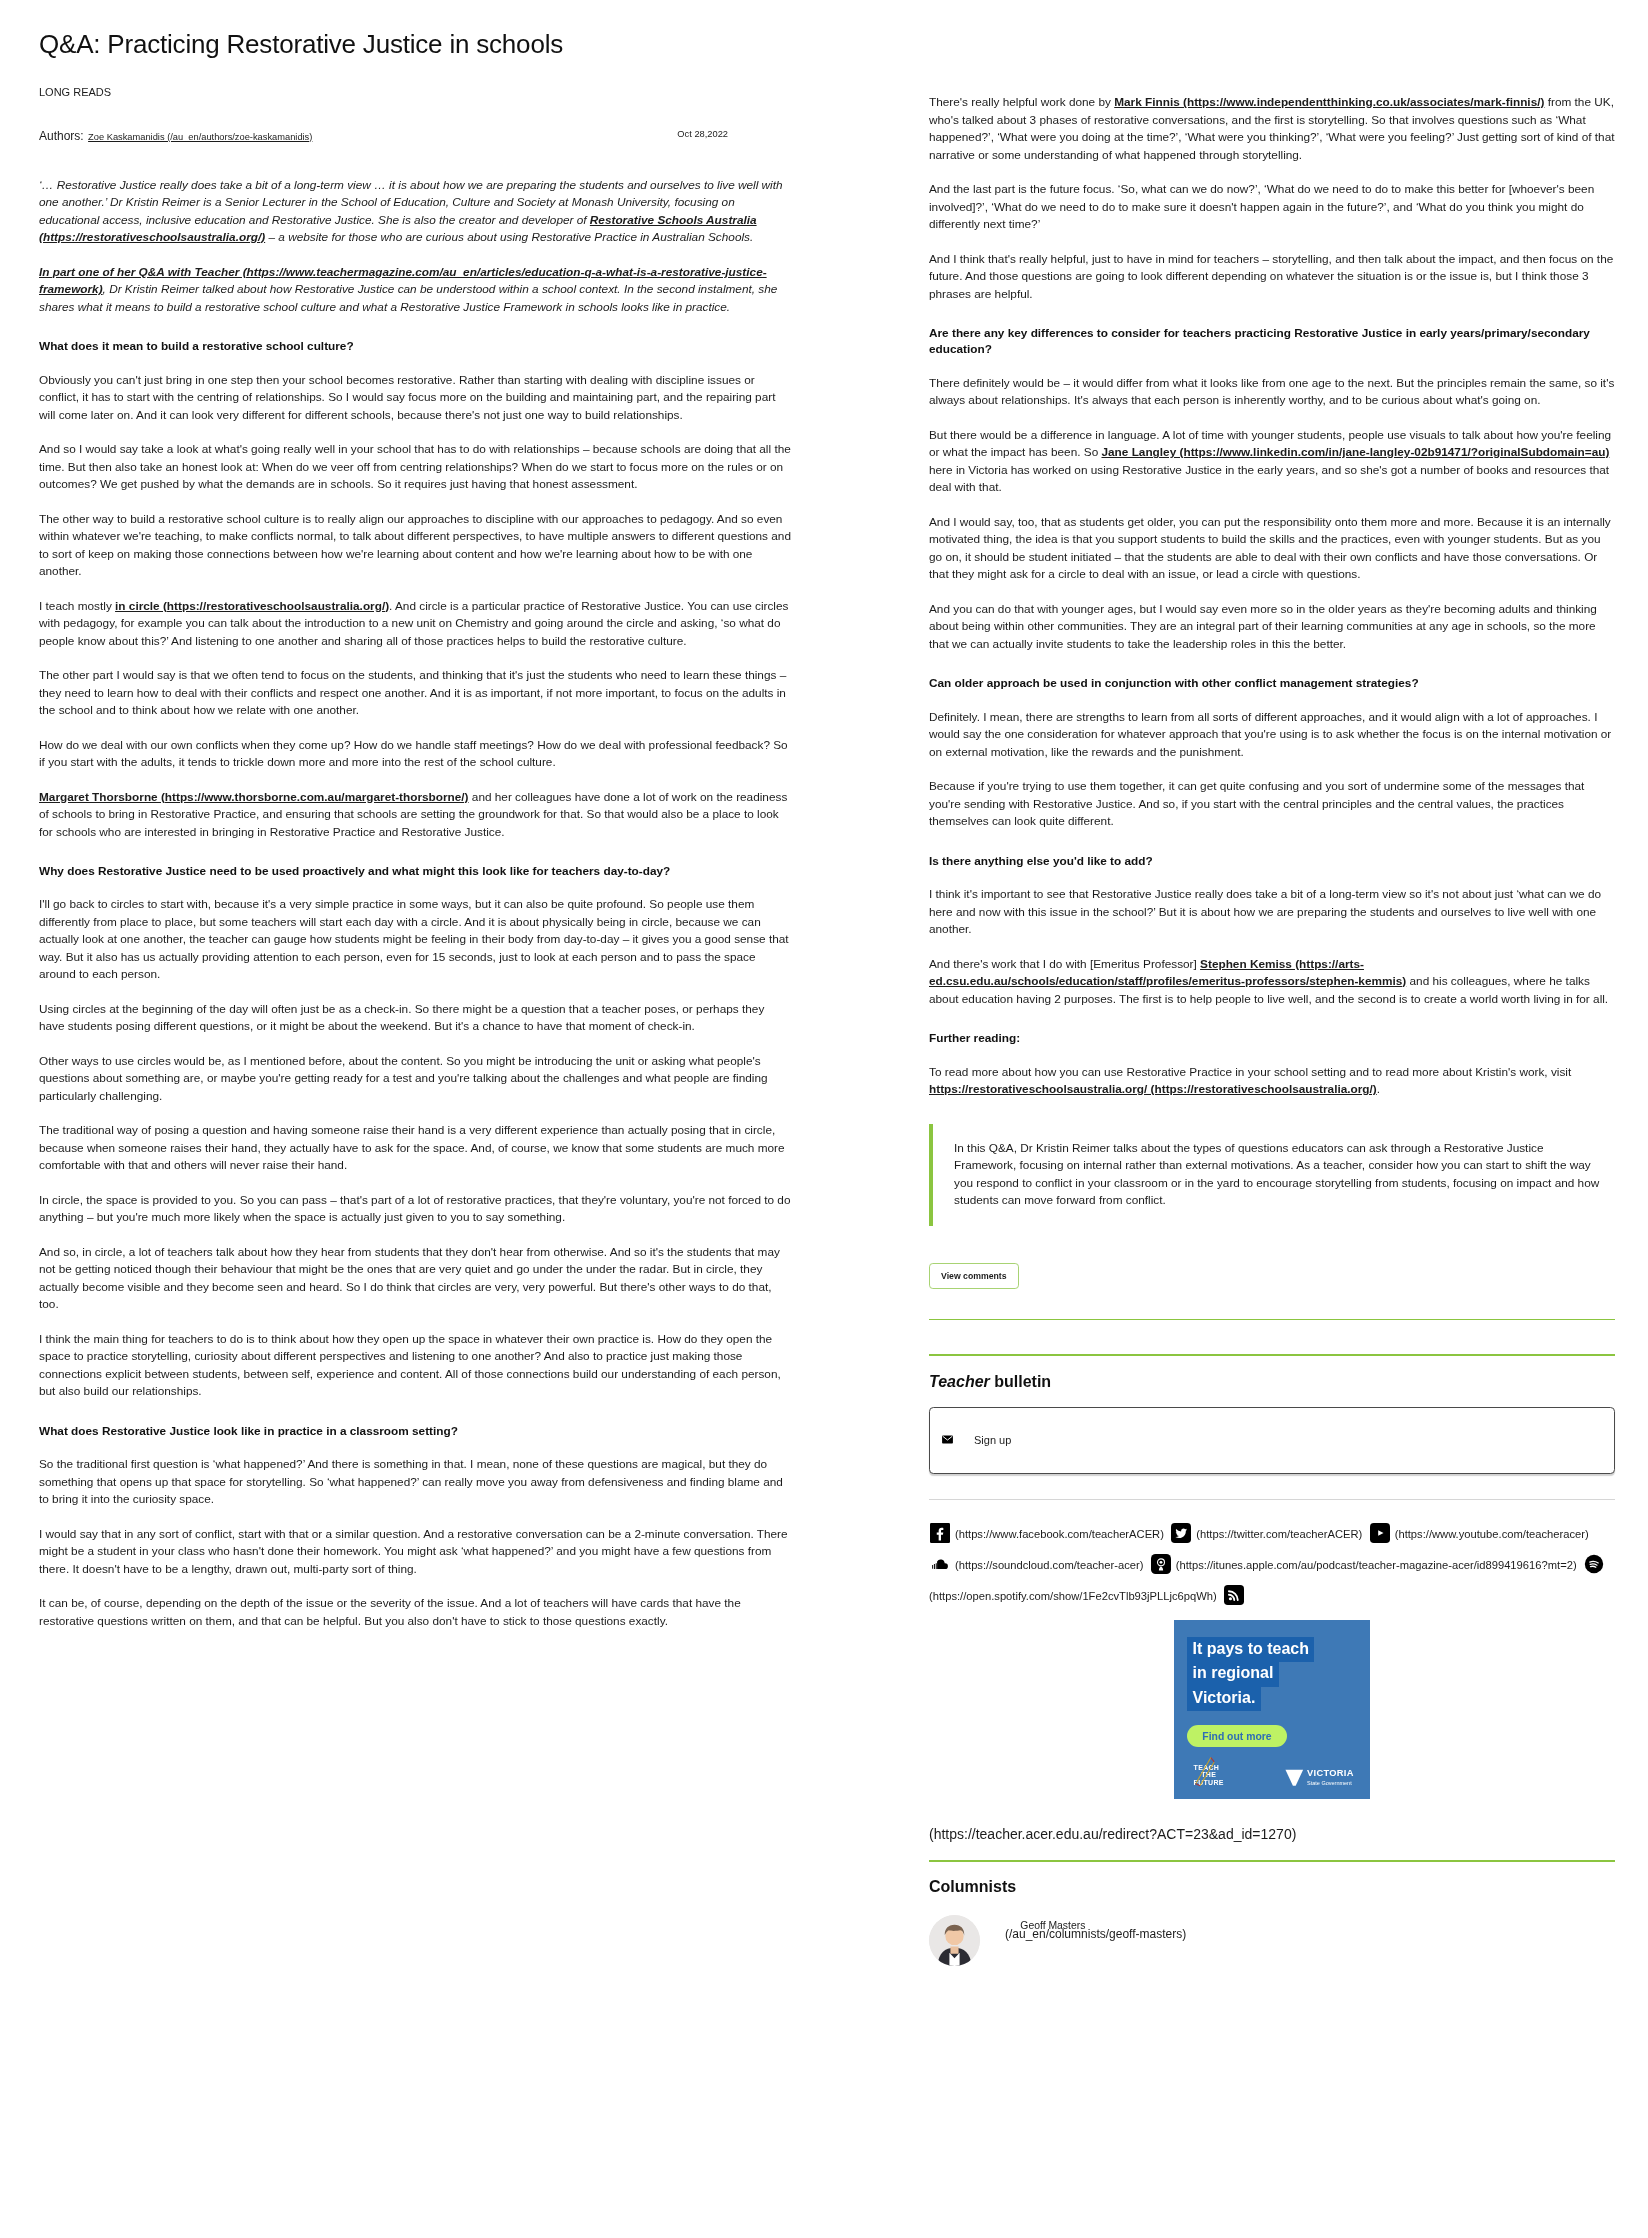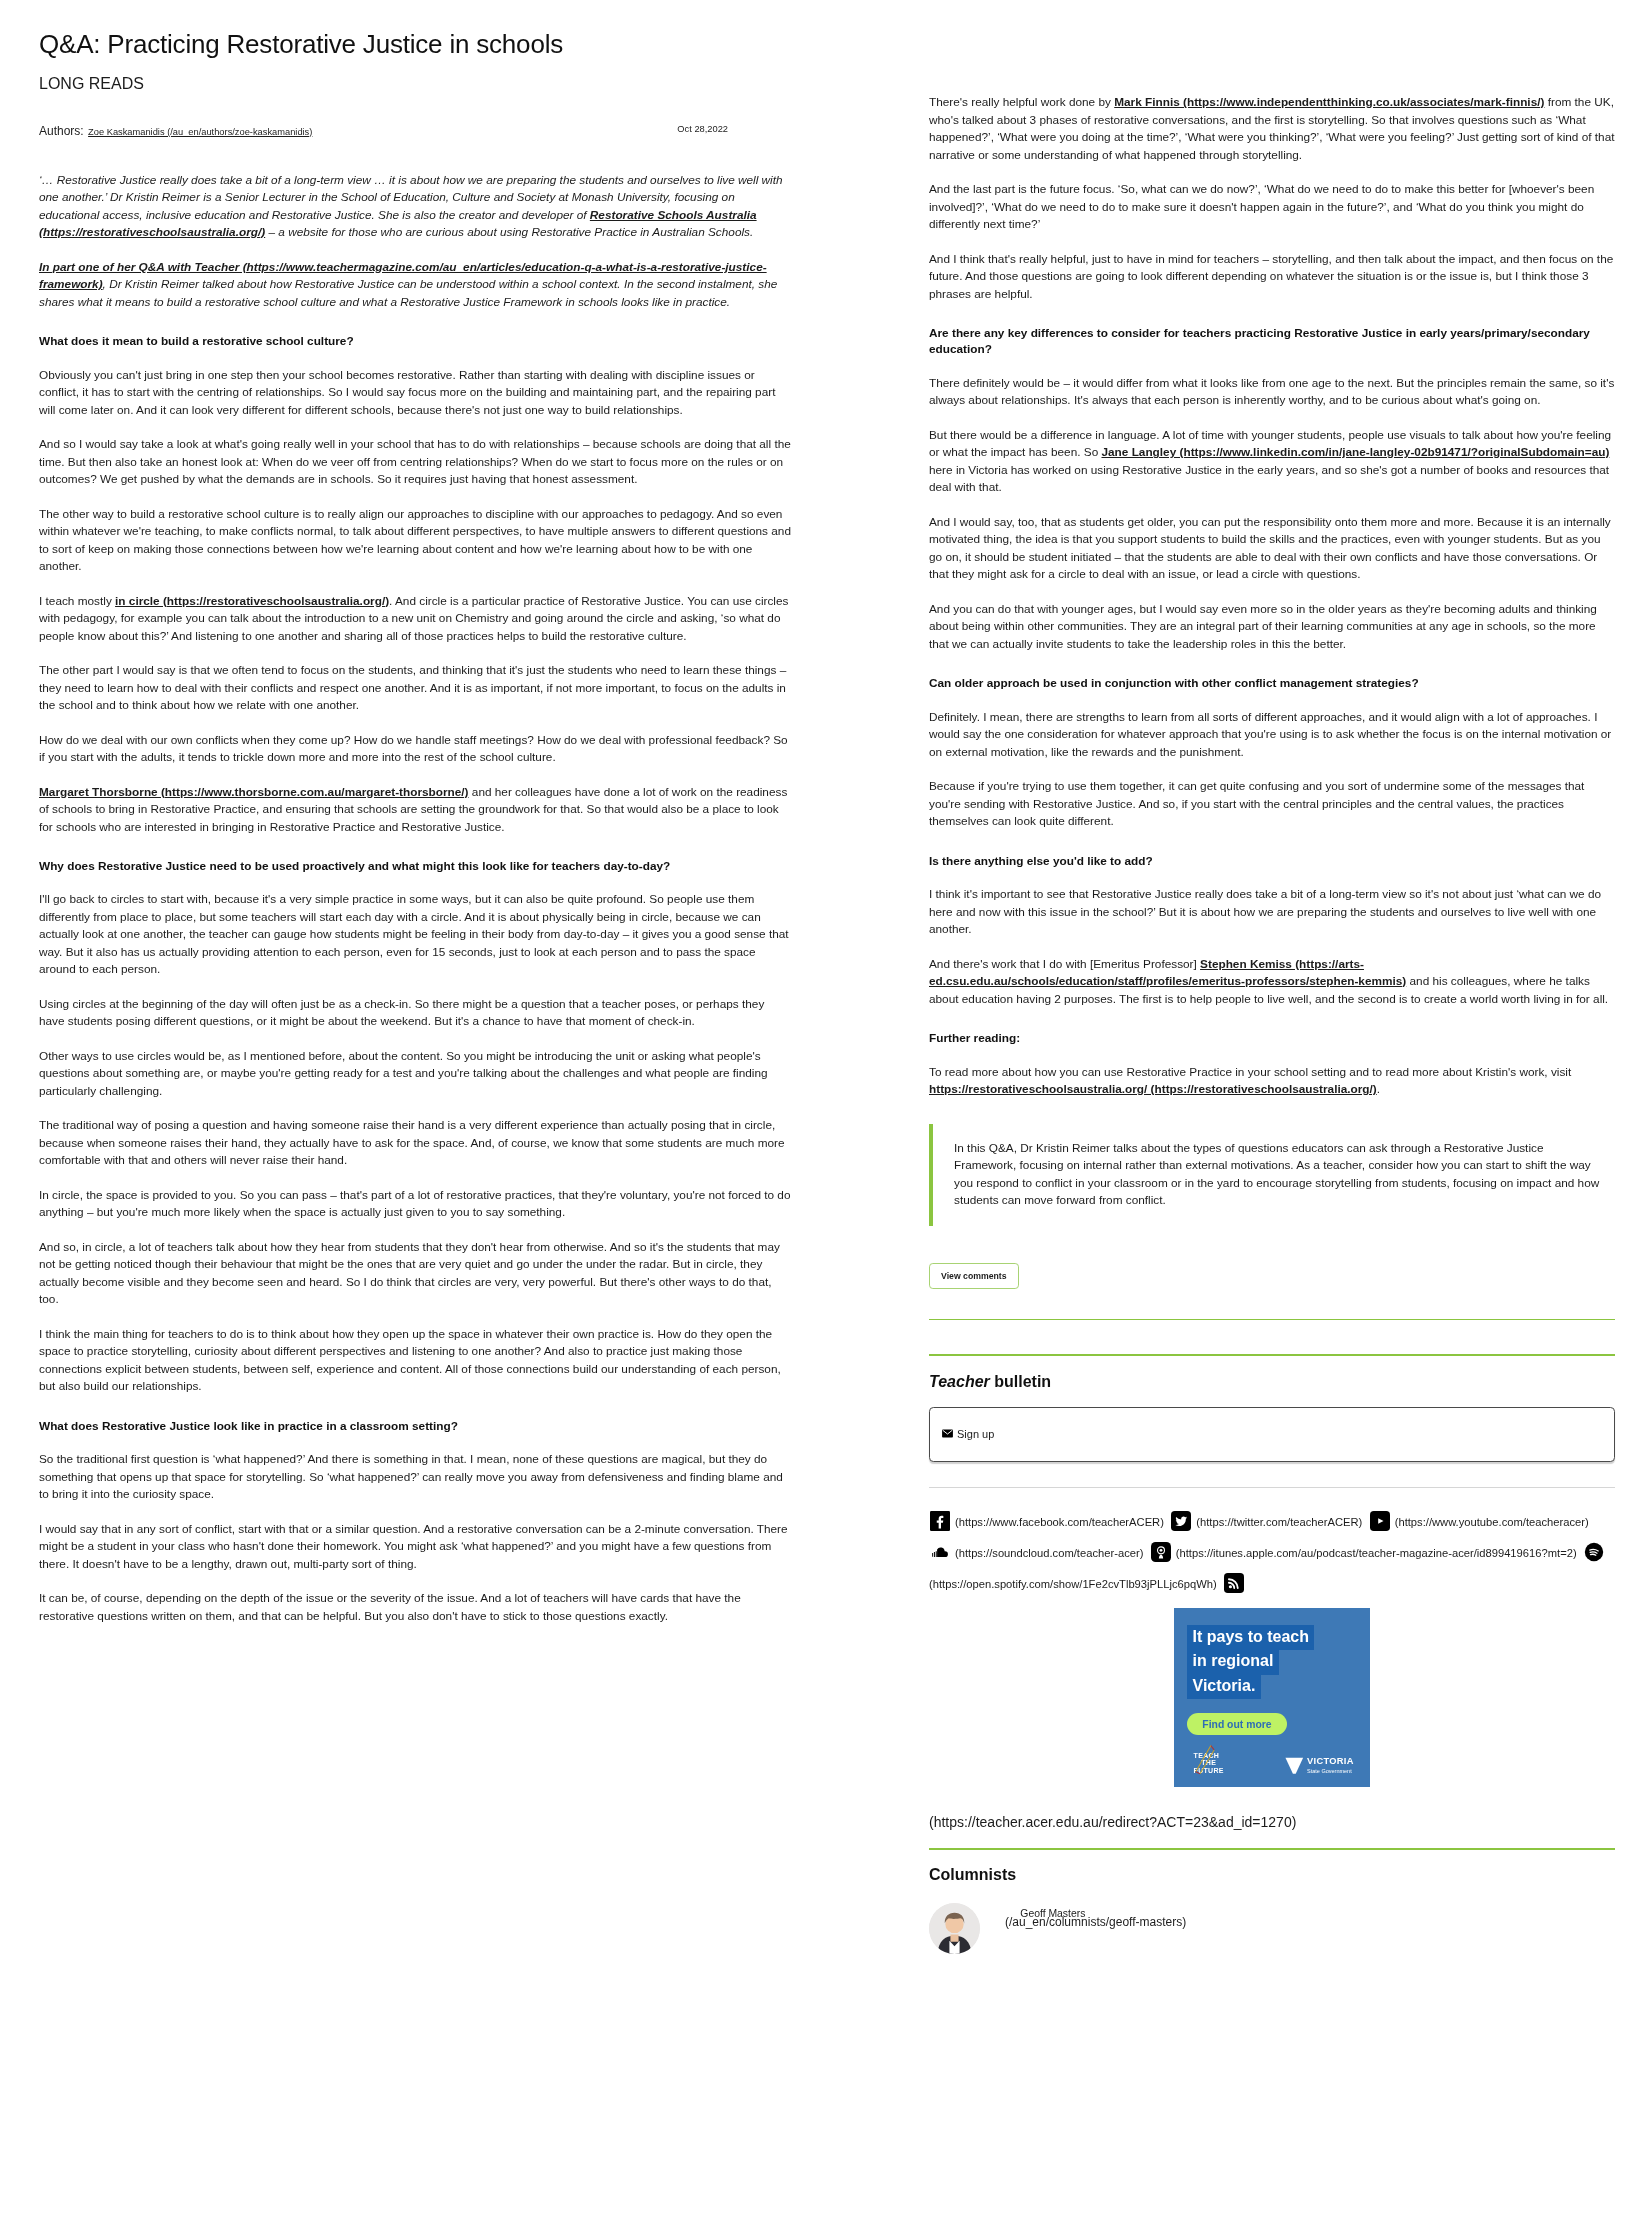--- a/index.html
+++ b/index.html
@@ -7,21 +7,21 @@
     width:1648px;height:2239px;overflow:hidden;position:relative;
     font-family:"Liberation Sans", sans-serif;color:#1c1c1c;
     -webkit-font-smoothing:antialiased;
   }
   .page{display:flex;padding:22px 33px 0 39px;box-sizing:border-box;gap:137px;}
   .col-left{width:753px;flex:none;}
   .col-right{width:686px;flex:none;padding-top:38px;}
 
   
   .title{font-size:26px;font-weight:500;letter-spacing:-0.2px;margin:6.6px 0 0;color:#111;}
-  .category{font-size:16px;margin-top:15px;color:#1c1c1c;}
+  .category{font-size:11px;margin-top:26px;color:#1c1c1c;}
   .byline{display:flex;justify-content:space-between;align-items:flex-end;margin-top:31px;padding-right:64px;}
   .byline-left{font-size:12px;}
   .author-link{font-size:9.3px;font-weight:400;color:#1c1c1c;text-decoration:underline;margin-left:4.4px;}
   .date{font-size:9.3px;color:#1c1c1c;margin-bottom:3.3px;}
 
   
   .para{font-size:11.8px;line-height:17.5px;margin:17px 0;color:#1c1c1c;}
   .para.first{margin-top:34px;}
   .italic{font-style:italic;}
   .question{font-size:11.8px;line-height:16.4px;font-weight:700;margin:22px 0 17px;color:#111;}
@@ -35,22 +35,22 @@
     border:1.1px solid #a8d373;border-radius:3.8px;font-size:8.7px;font-weight:700;
     font-family:inherit;color:#1c1c1c;cursor:pointer;
   }
   hr{border:none;margin:0;}
   hr.green{height:1.6px;background:var(--accent,#8bc540);}
   .hr-gap1{margin-top:29.5px;}
   .hr-gap2{margin-top:34px;}
   .bulletin-title{font-size:16px;font-weight:700;margin-top:17.5px;color:#111;}
   .bulletin-title .em{font-style:italic;}
   .signup{
-    display:flex;align-items:center;gap:3px;margin-top:15.3px;width:100%;box-sizing:border-box;
-    border:1.4px solid #4a4a4a;border-radius:4.4px;background:#fff;padding:19px 11px;
+    display:flex;align-items:center;gap:20px;margin-top:15.3px;width:100%;box-sizing:border-box;
+    border:1.4px solid #4a4a4a;border-radius:4.4px;background:#fff;padding:25px 11px;
     font-size:11px;font-family:inherit;color:#1c1c1c;cursor:pointer;box-shadow:0 1.1px 1.1px rgba(0,0,0,.18);
   }
   .signup svg{width:13px;height:13px;}
   hr.gray{height:1.6px;background:#d6d6d6;margin-top:25px;}
 
   .social{margin-top:18.6px;font-size:11.2px;line-height:31px;overflow-wrap:anywhere;color:#1c1c1c;}
   .social .icon{display:inline-block;width:20px;height:20px;vertical-align:-5.5px;margin:0 4.9px 0 1.1px;}
   .social .icon svg{width:20px;height:20px;}
   .social .slink{margin-right:3.3px;}
 

